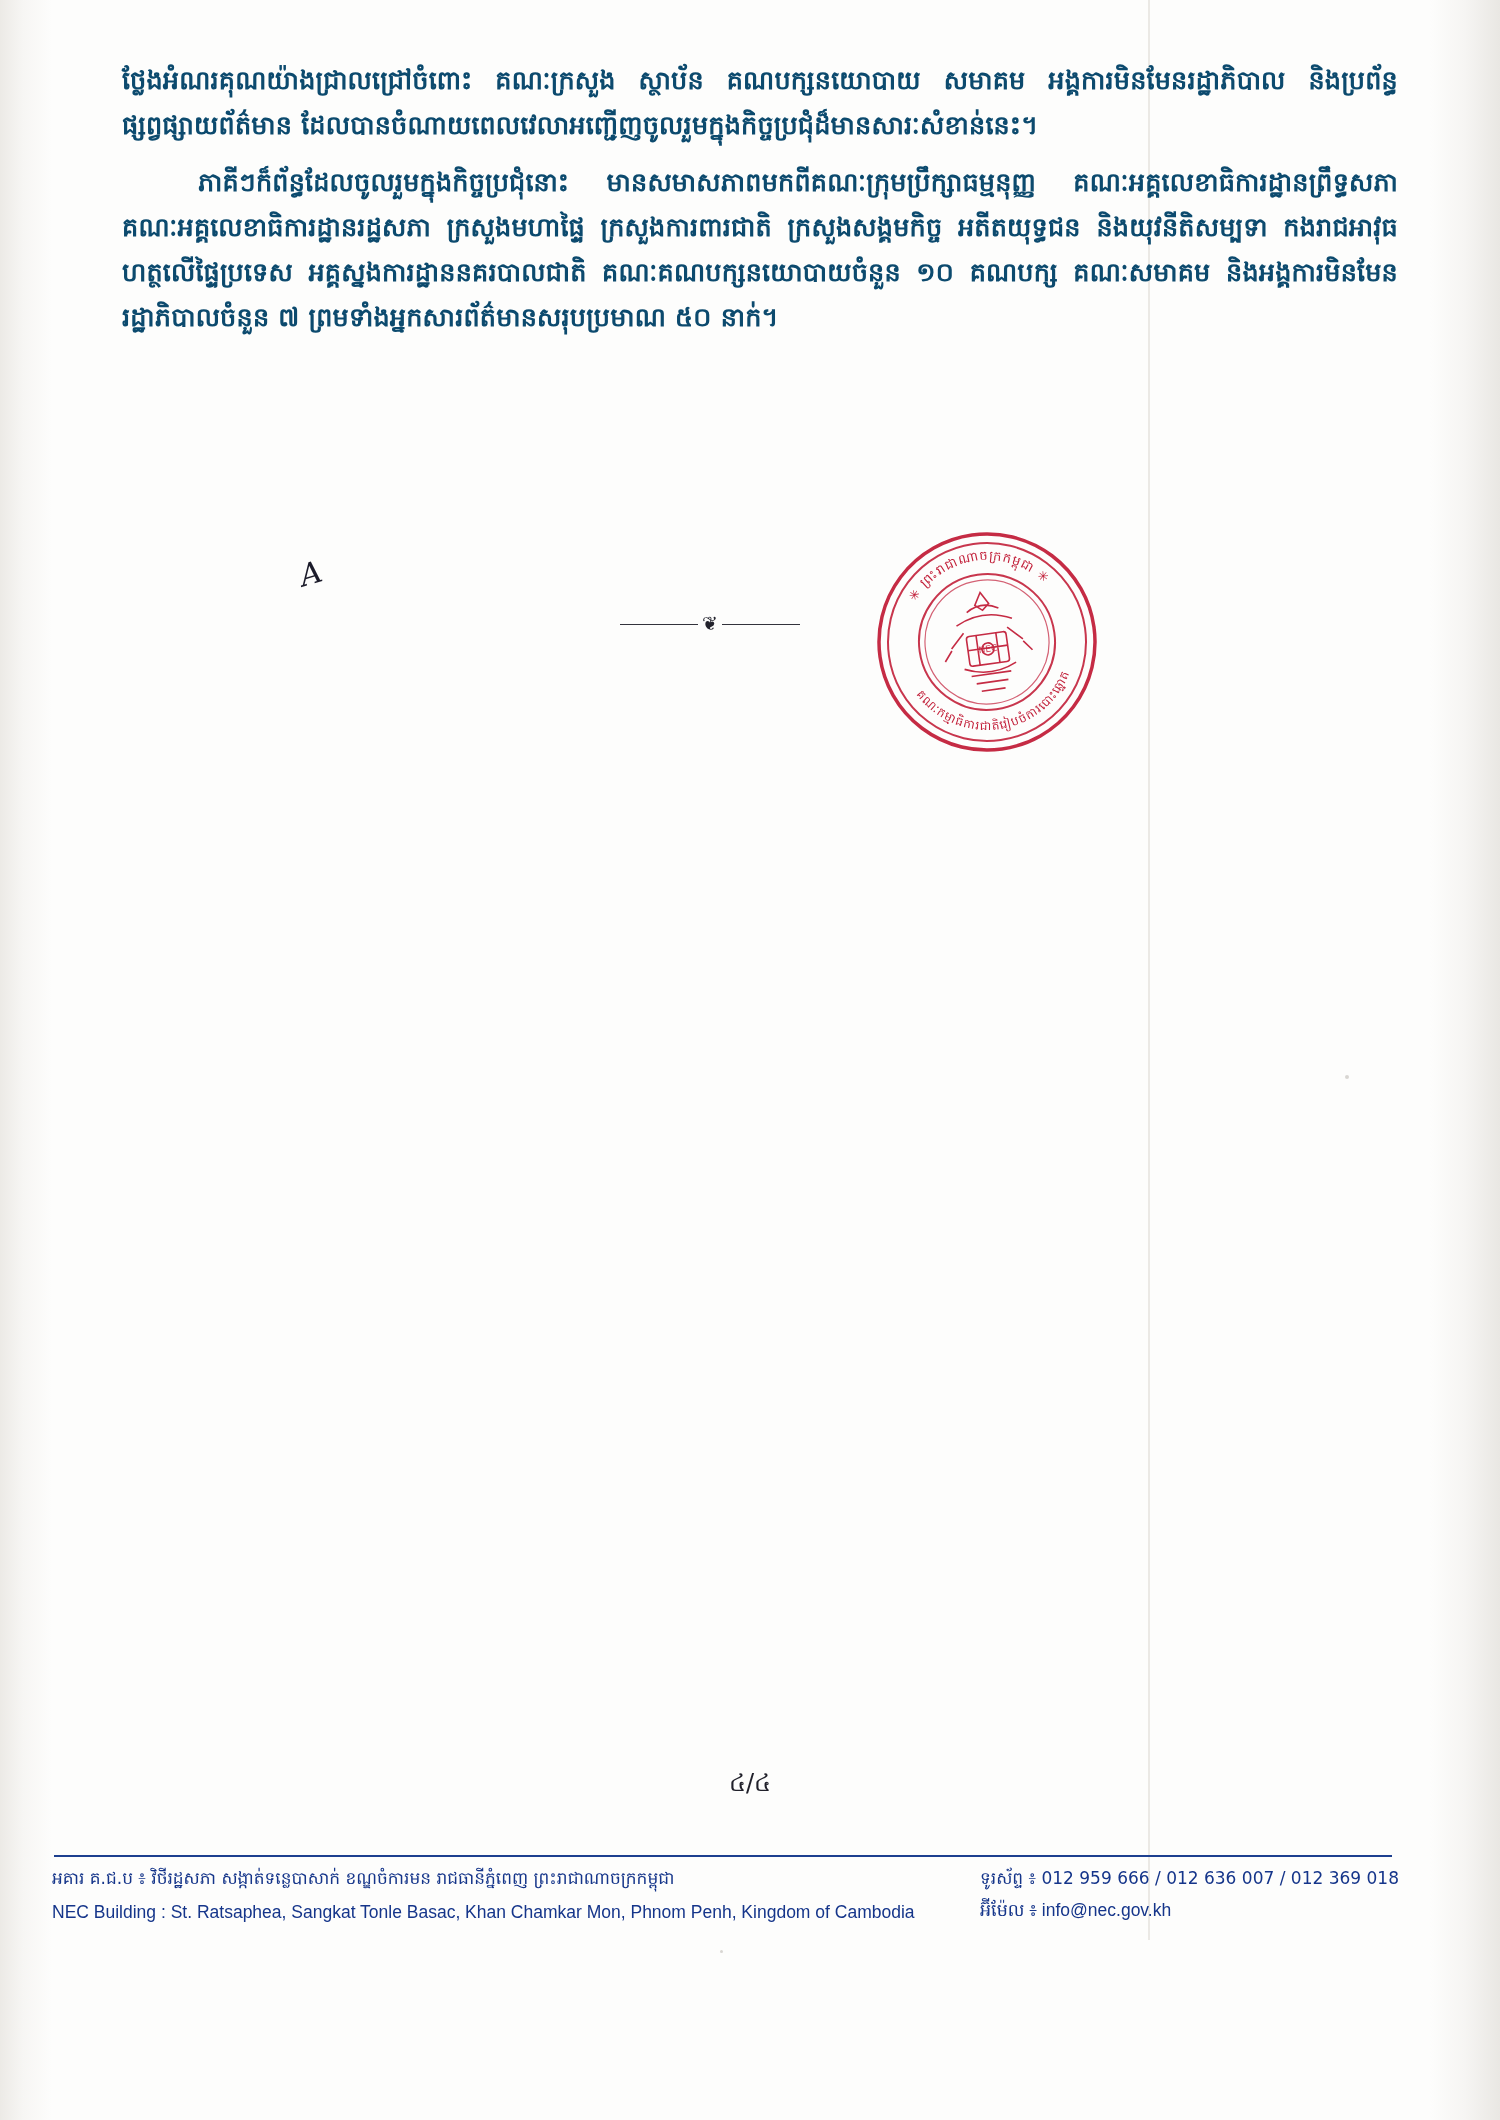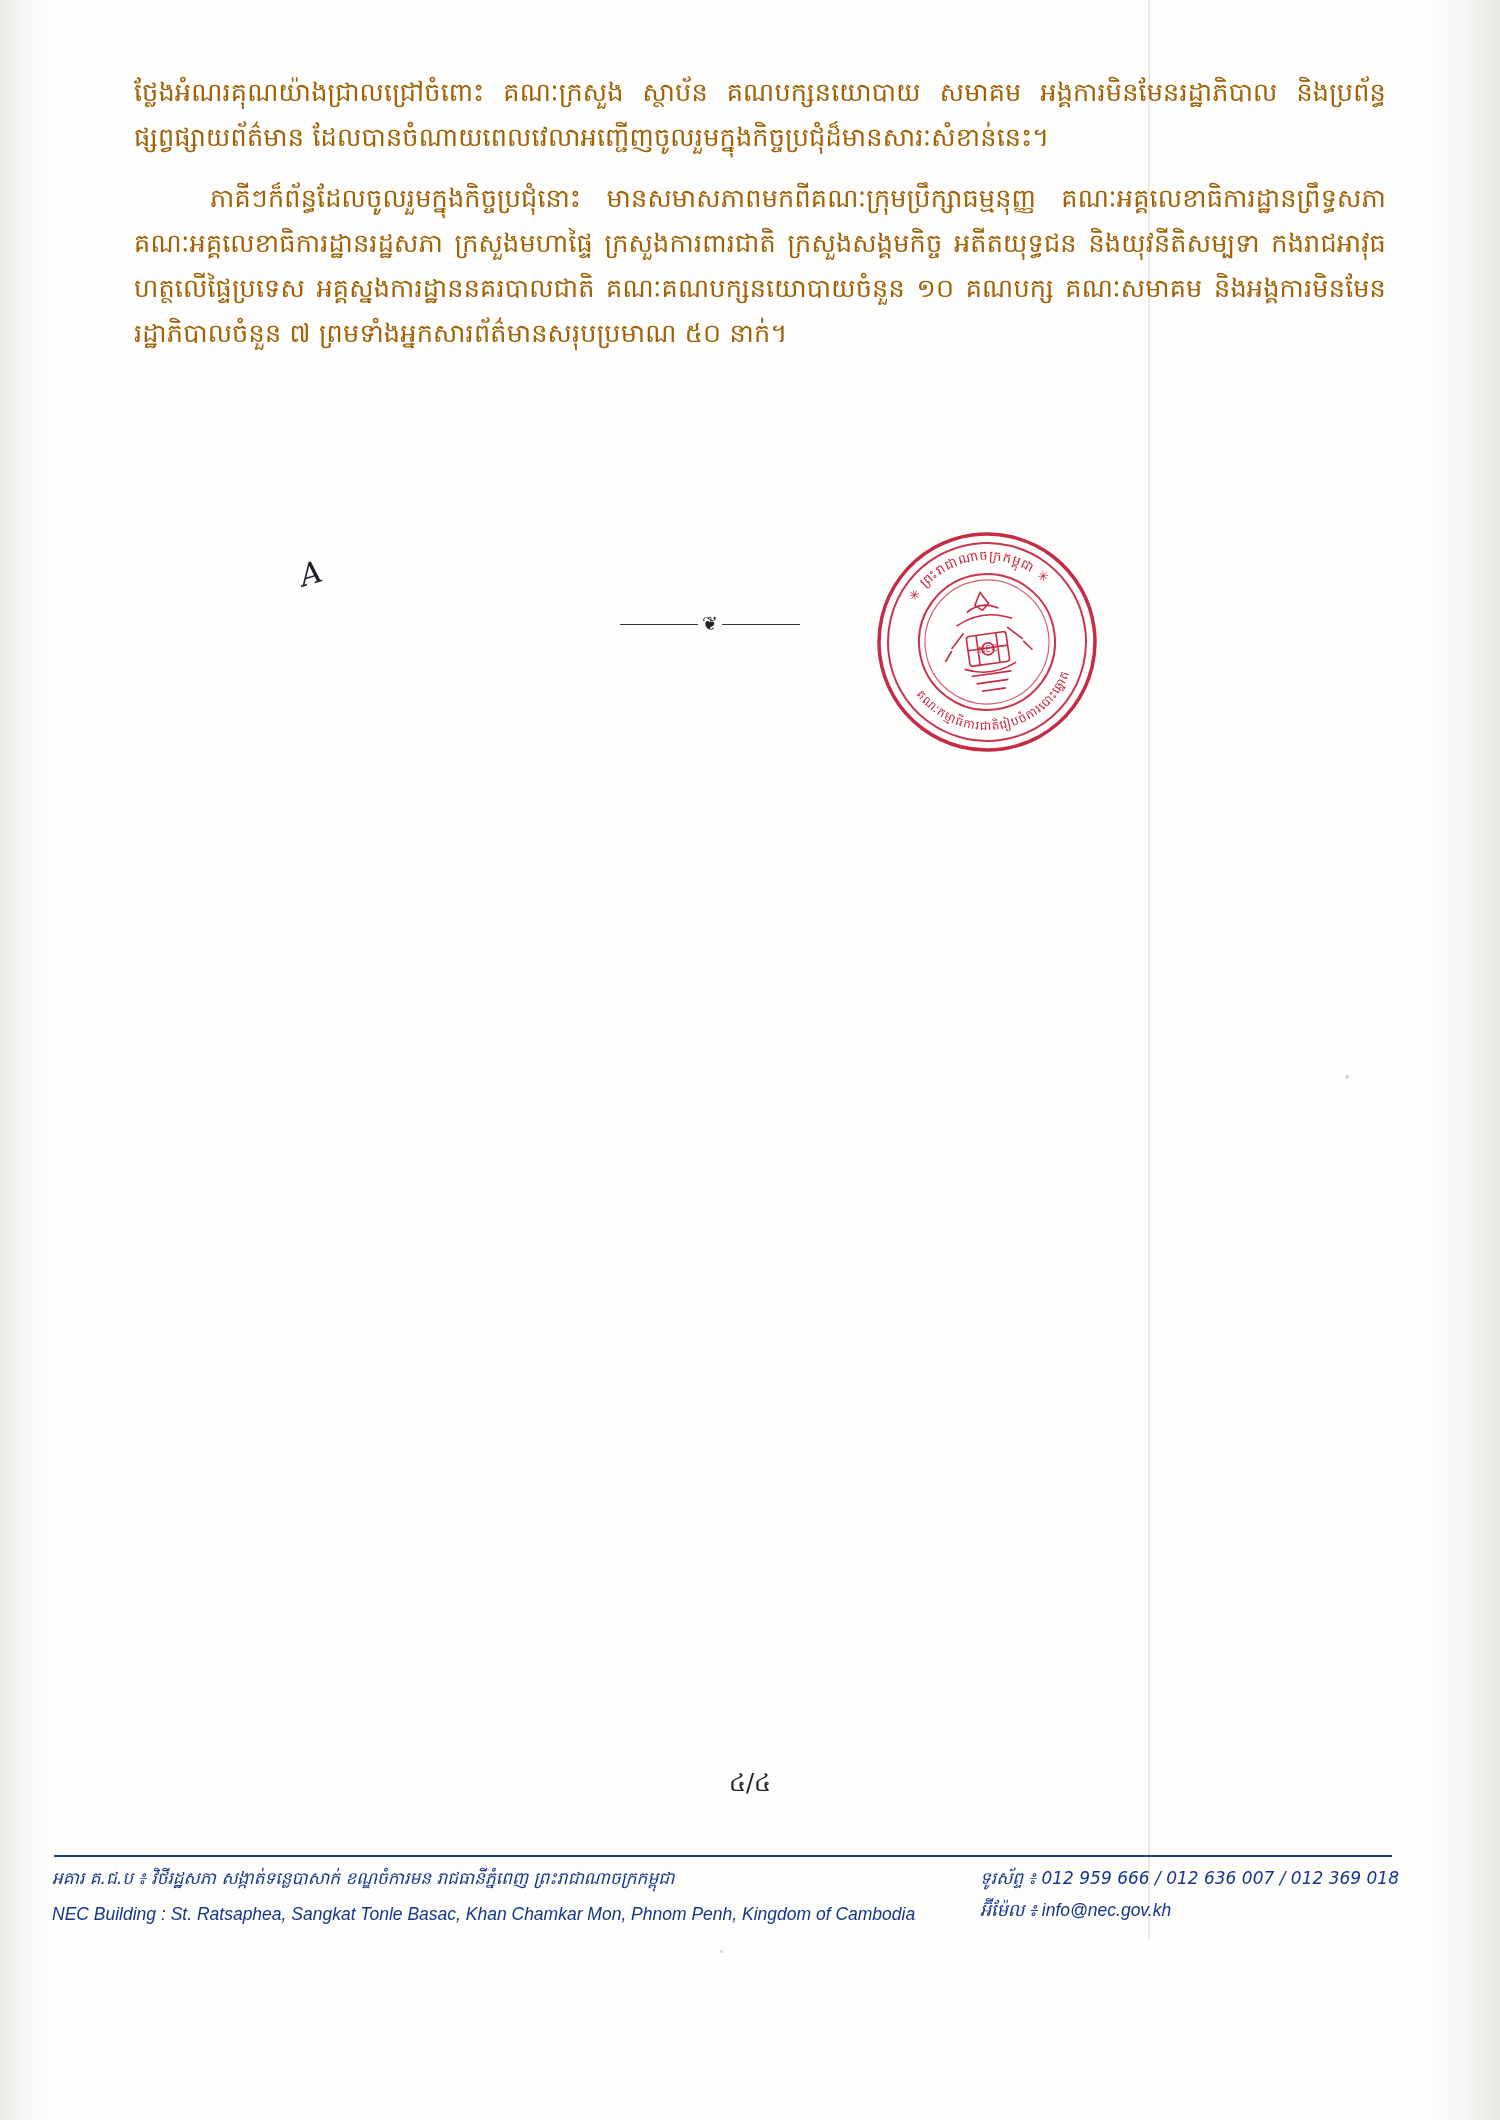--- a/index.html
+++ b/index.html
@@ -40,27 +40,28 @@
     position: absolute;
     left: 118px;
     top: 54px;
     width: 1284px;
   }
   .khmer {
     font-family: "DejaVu Sans", sans-serif;
     color: #1b1b22;
   }
   p.body-para {
-    margin: 16px;
+    margin: 4px;
     font-size: 25.5px;
     line-height: 45px;
     letter-spacing: 0.2px;
     text-align: justify;
     text-justify: inter-word;
-    color: #a16207;
+    color: #0c4a6e;
+    font-weight: bold;
   }
   p.body-para.second {
     margin-top: 12px;
     text-indent: 76px;
   }
   .signature-mark {
     position: absolute;
     left: 300px;
     top: 556px;
     font-family: "DejaVu Serif", serif;
@@ -123,22 +124,21 @@
     margin-left: 2px;
   }
   .footer-rows {
     margin-top: 10px;
     display: flex;
     flex-direction: column;
     gap: 7px;
   }
   .footer-row {
     display: flex;
-    align-items: flex-end;
-    font-style: italic;
+    align-items: center;
   }
   .footer-row .left {
     width: 928px;
     font-size: 17.5px;
     color: #15358a;
     white-space: nowrap;
     overflow: hidden;
   }
   .footer-row .right {
     font-size: 17.5px;

